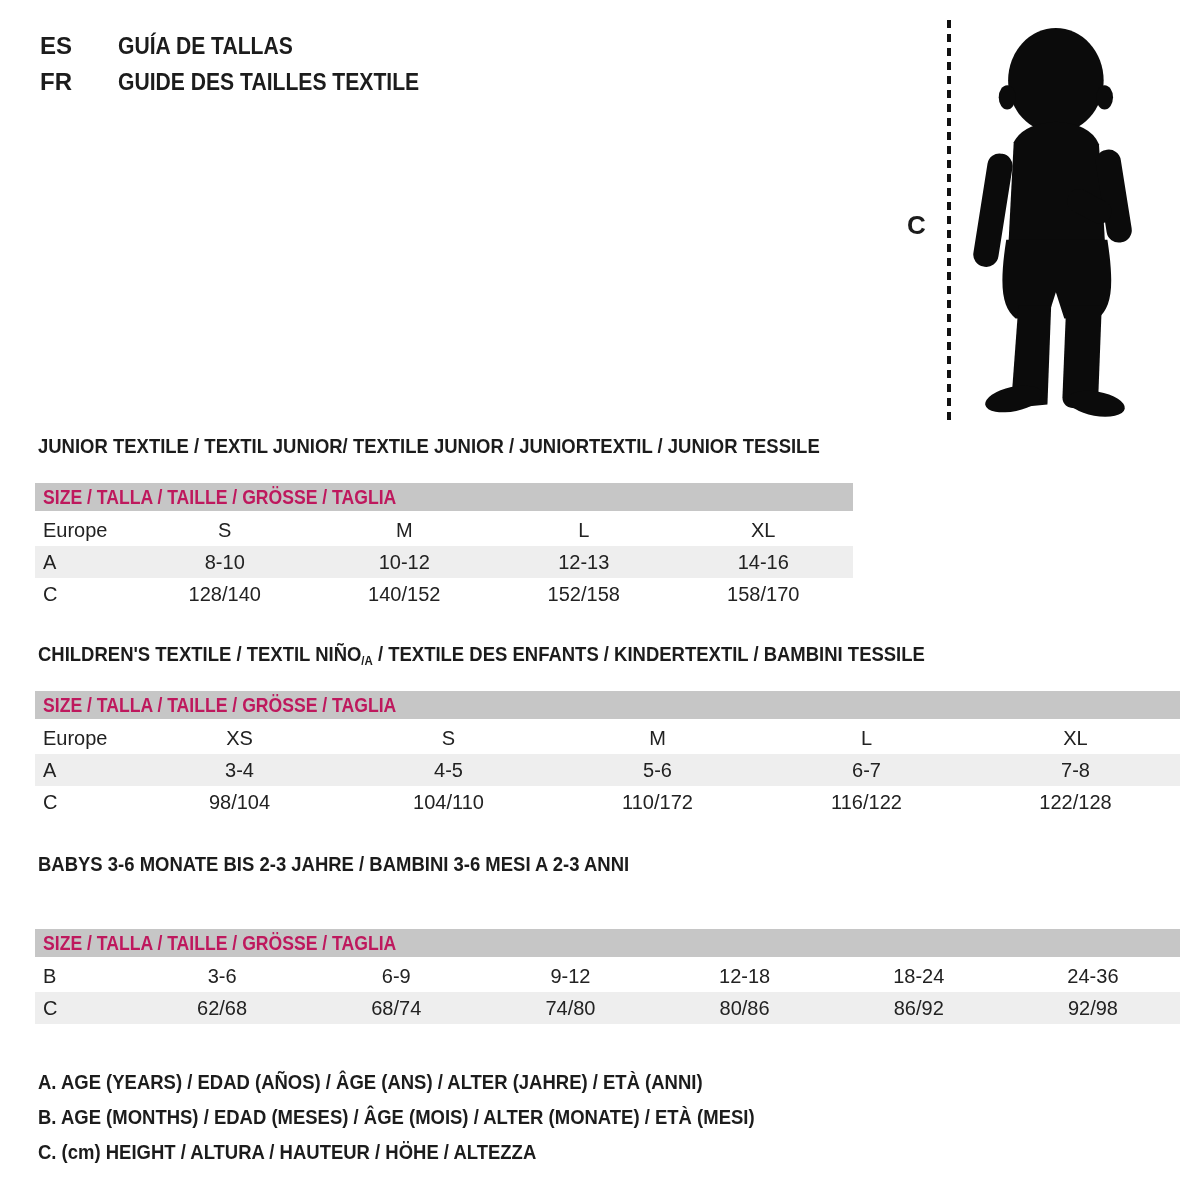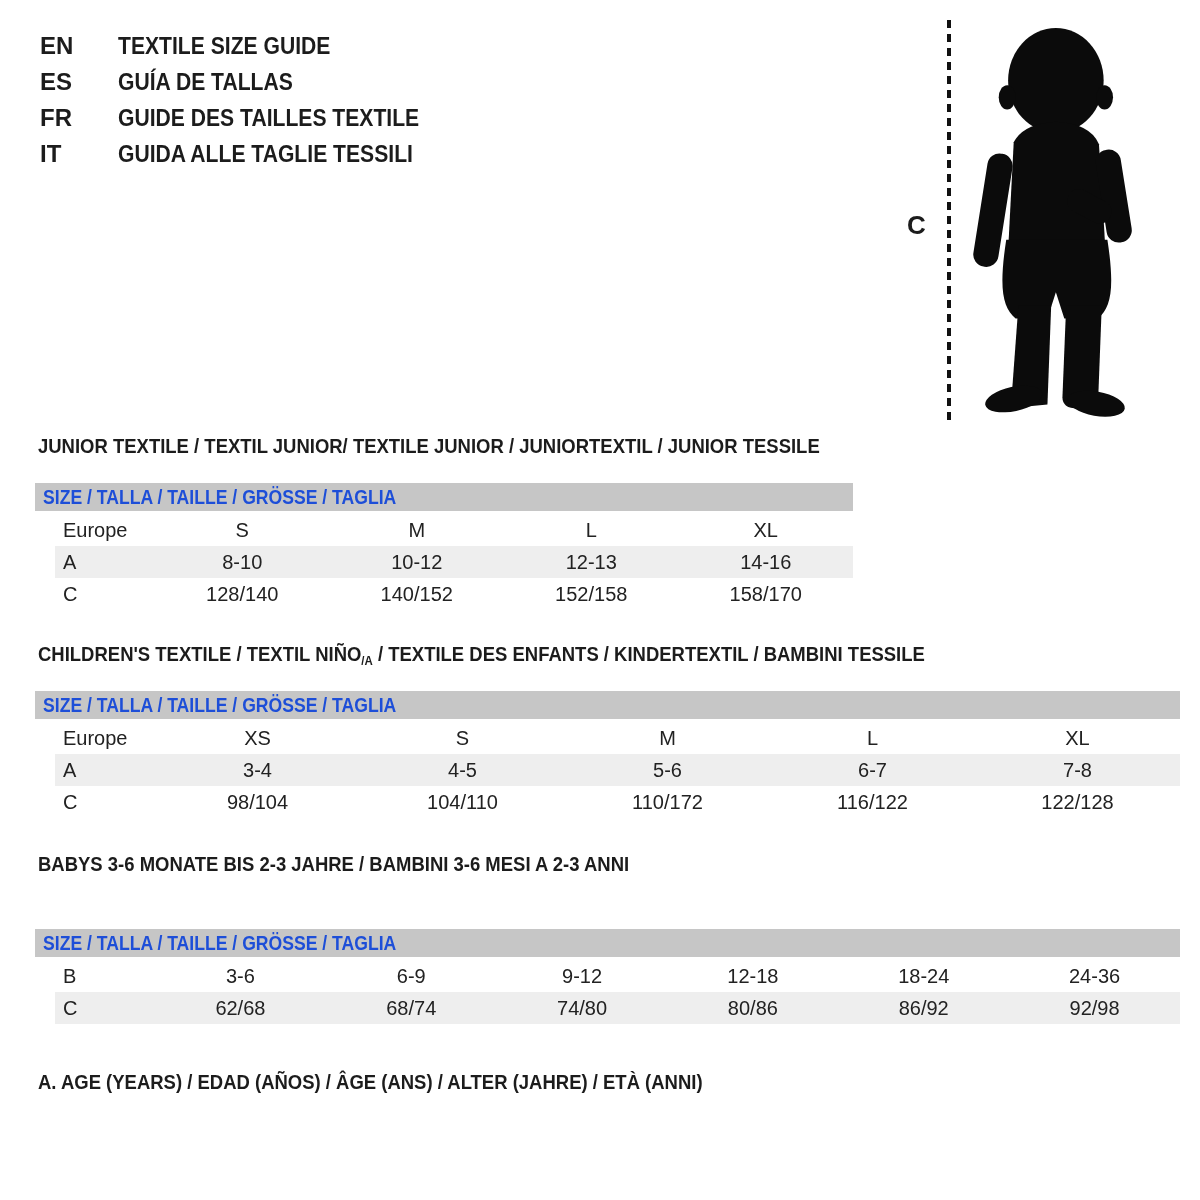--- a/index.html
+++ b/index.html
@@ -30,57 +30,49 @@
   
   .section-title { position: absolute; left: 38px; font-weight: bold; font-size: 21px; white-space: nowrap; }
   .section-title .sub { font-size: 13px; vertical-align: -4px; }
   .two-line { line-height: 33px; }
 
   
   .table { position: absolute; left: 35px; }
   .size-bar {
     height: 28px; background: #c6c6c6; margin-bottom: 3px;
     display: flex; align-items: center; padding-left: 8px; box-sizing: border-box;
-    font-weight: bold; font-size: 20px; color: #1d4ed8;
+    font-weight: bold; font-size: 20px; color: #be185d;
   }
-  .t-row { display: flex; height: 32px; align-items: center; font-size: 20px; color: #222222; margin-left: 20px; }
+  .t-row { display: flex; height: 32px; align-items: center; font-size: 20px; color: #222222; }
   .t-row.alt { background: #eeeeee; }
   .t-label { width: 100px; flex: none; padding-left: 8px; box-sizing: border-box; }
   .t-cell { flex: 1; text-align: center; }
 
   .junior-table { top: 483px; width: 818px; }
   .children-table { top: 691px; width: 1145px; }
   .babies-table { top: 929px; width: 1145px; }
 
   #junior-title { top: 434px; }
   #children-title { top: 642px; text-align: center; }
   #babies-title { top: 847px; }
 
   
   .legend { position: absolute; left: 38px; top: 1064px; font-weight: bold; font-size: 21px; line-height: 35px; }
 </style>
 </head>
 <body>
 
 <div class="lang-header">
   <div class="lang-row">
-    <span class="lang-code">EN</span>
-    <span class="cond">TEXTILE SIZE GUIDE</span>
-  </div>
-  <div class="lang-row">
     <span class="lang-code">ES</span>
     <span class="cond">GUÍA DE TALLAS</span>
   </div>
   <div class="lang-row">
     <span class="lang-code">FR</span>
     <span class="cond">GUIDE DES TAILLES TEXTILE</span>
-  </div>
-  <div class="lang-row">
-    <span class="lang-code">IT</span>
-    <span class="cond">GUIDA ALLE TAGLIE TESSILI</span>
   </div>
 </div>
 
 <div class="figure">
   <div class="dash-line"></div>
   <div class="figure-label">C</div>
   <svg class="silhouette" viewBox="0 0 190 420" xmlns="http://www.w3.org/2000/svg">
     <g fill="#0b0b0b">
       <ellipse cx="97" cy="60" rx="51" ry="56"></ellipse>
       <ellipse cx="45" cy="78" rx="9" ry="13"></ellipse>
@@ -186,13 +178,15 @@
     <div class="t-cell">68/74</div>
     <div class="t-cell">74/80</div>
     <div class="t-cell">80/86</div>
     <div class="t-cell">86/92</div>
     <div class="t-cell">92/98</div>
   </div>
 </div>
 
 <div class="legend">
   <div><span class="cond">A. AGE (YEARS) / EDAD (AÑOS) / ÂGE (ANS) / ALTER (JAHRE) / ETÀ (ANNI)</span></div>
+  <div><span class="cond">B. AGE (MONTHS) / EDAD (MESES) / ÂGE (MOIS) / ALTER (MONATE) / ETÀ (MESI)</span></div>
+  <div><span class="cond">C. (cm) HEIGHT / ALTURA / HAUTEUR / HÖHE / ALTEZZA</span></div>
 </div>
 
 </body></html>

